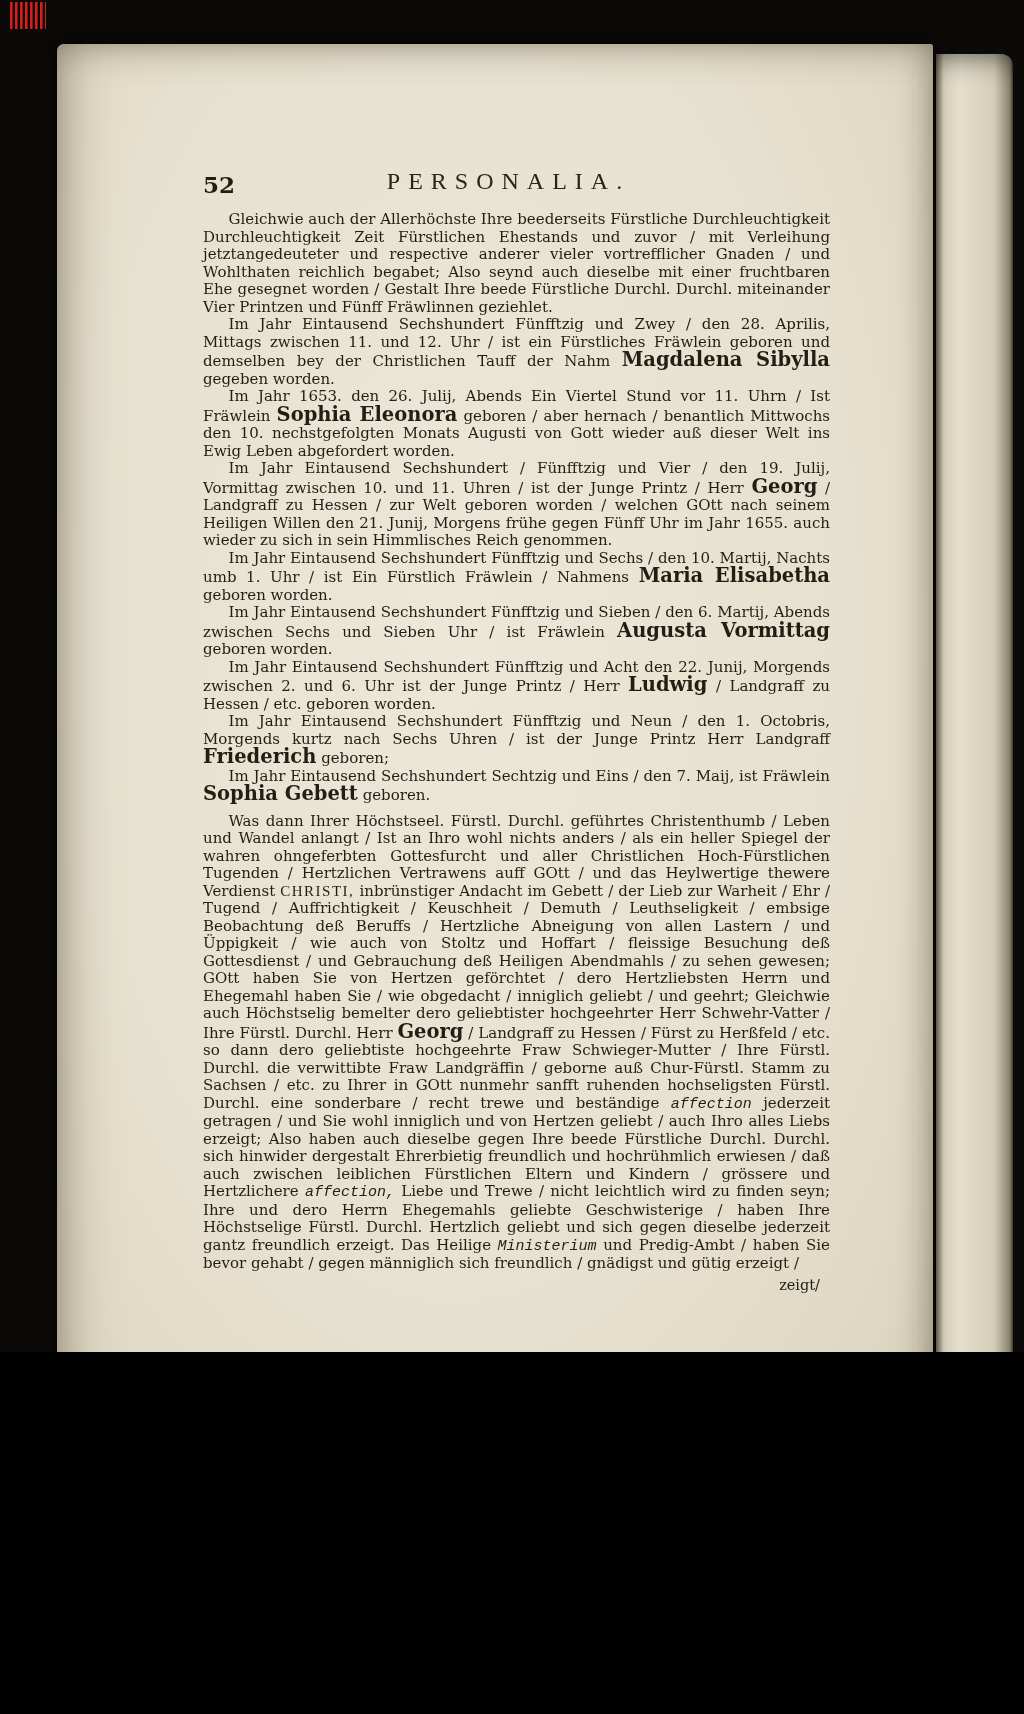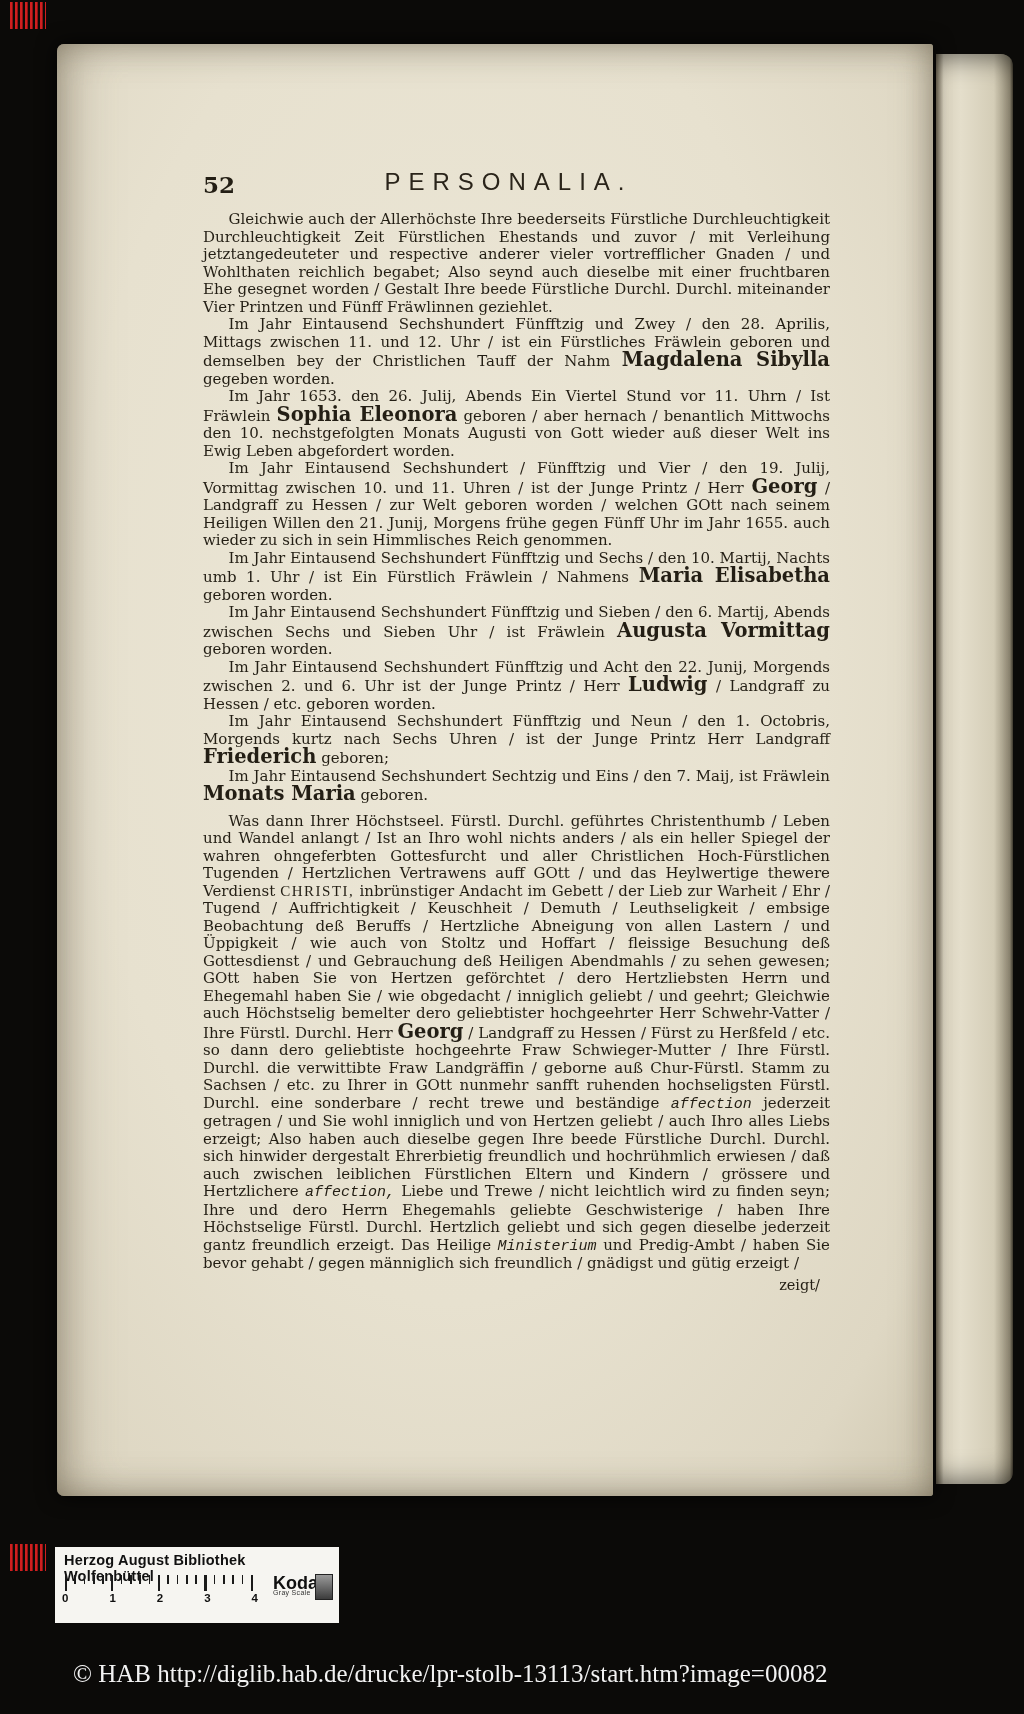--- a/index.html
+++ b/index.html
@@ -1,17 +1,17 @@
 <!DOCTYPE html>
 <html><head>
 <meta charset="utf-8">
 <style>
   html, body { margin:0; padding:0; background:#000; }
   .screen {
-    position:relative; width:1024px; height:1714px;
+    position:relative; width:1024px; height:1352px;
     background:#0b0a08; overflow:hidden;
     font-family:"DejaVu Serif", serif;
   }
 
   
   .book-page {
     position:absolute; left:57px; top:44px; width:876px; height:1452px;
     background: radial-gradient(ellipse at 45% 40%, #ece7d7 0%, #e7e1cf 55%, #ded7c3 85%, #cfc7b0 100%);
     border-radius:7px 3px 3px 7px;
     box-shadow: inset 32px 0 55px -28px rgba(105,95,75,0.55),
@@ -27,21 +27,21 @@
     box-shadow: inset 0 18px 28px -16px rgba(0,0,0,0.6),
                 inset 0 -18px 28px -16px rgba(0,0,0,0.6);
   }
 
   
   .text-block { position:absolute; left:146px; top:124px; width:627px; color:#231e14; }
   .header-row { position:relative; height:36px; margin-bottom:7px; }
   .page-num { position:absolute; left:0; top:3px; font-size:23px; font-weight:bold; }
   .page-title {
     position:absolute; left:0; right:16px; top:0; text-align:center;
-    font-family:Liberation Sans, sans-serif; font-size:24px; letter-spacing:8px; color:#2a241a;
+    font-family:Liberation Serif, serif; font-size:24px; letter-spacing:8px; color:#2a241a;
   }
   .para { margin:0; font-size:15px; line-height:17.5px; text-align:justify; text-indent:1.7em; }
   .para.gap { margin-top:8px; }
   .seg-name { font-size:19.5px; font-weight:bold;margin-top:28px; }
   .seg-caps { font-family:"Liberation Serif", serif; letter-spacing:1.5px; }
   .seg-lat  { font-family:Liberation Mono, monospace; font-style:italic; }
   .catchword { text-align:right; font-size:14.5px; margin-top:4px; padding-right:10px; }
 
   
   .reg-mark {
@@ -90,21 +90,21 @@
       </div>
       <div id="page-text">
           <p class="para"><span class="seg-n">Gleichwie auch der Allerhöchste Ihre beederseits Fürstliche Durchleuchtigkeit Durchleuchtigkeit Zeit Fürstlichen Ehestands und zuvor / mit Verleihung jetztangedeuteter und respective anderer vieler vortrefflicher Gnaden / und Wohlthaten reichlich begabet; Also seynd auch dieselbe mit einer fruchtbaren Ehe gesegnet worden / Gestalt Ihre beede Fürstliche Durchl. Durchl. miteinander Vier Printzen und Fünff Fräwlinnen geziehlet.</span></p>
           <p class="para"><span class="seg-n">Im Jahr Eintausend Sechshundert Fünfftzig und Zwey / den 28. Aprilis, Mittags zwischen 11. und 12. Uhr / ist ein Fürstliches Fräwlein geboren und demselben bey der Christlichen Tauff der Nahm </span><span class="seg-name">Magdalena Sibylla</span><span class="seg-n"> gegeben worden.</span></p>
           <p class="para"><span class="seg-n">Im Jahr 1653. den 26. Julij, Abends Ein Viertel Stund vor 11. Uhrn / Ist Fräwlein </span><span class="seg-name">Sophia Eleonora</span><span class="seg-n"> geboren / aber hernach / benantlich Mittwochs den 10. nechstgefolgten Monats Augusti von Gott wieder auß dieser Welt ins Ewig Leben abgefordert worden.</span></p>
           <p class="para"><span class="seg-n">Im Jahr Eintausend Sechshundert / Fünfftzig und Vier / den 19. Julij, Vormittag zwischen 10. und 11. Uhren / ist der Junge Printz / Herr </span><span class="seg-name">Georg</span><span class="seg-n"> / Landgraff zu Hessen / zur Welt geboren worden / welchen GOtt nach seinem Heiligen Willen den 21. Junij, Morgens frühe gegen Fünff Uhr im Jahr 1655. auch wieder zu sich in sein Himmlisches Reich genommen.</span></p>
           <p class="para"><span class="seg-n">Im Jahr Eintausend Sechshundert Fünfftzig und Sechs / den 10. Martij, Nachts umb 1. Uhr / ist Ein Fürstlich Fräwlein / Nahmens </span><span class="seg-name">Maria Elisabetha</span><span class="seg-n"> geboren worden.</span></p>
           <p class="para"><span class="seg-n">Im Jahr Eintausend Sechshundert Fünfftzig und Sieben / den 6. Martij, Abends zwischen Sechs und Sieben Uhr / ist Fräwlein </span><span class="seg-name">Augusta Vormittag</span><span class="seg-n"> geboren worden.</span></p>
           <p class="para"><span class="seg-n">Im Jahr Eintausend Sechshundert Fünfftzig und Acht den 22. Junij, Morgends zwischen 2. und 6. Uhr ist der Junge Printz / Herr </span><span class="seg-name">Ludwig</span><span class="seg-n"> / Landgraff zu Hessen / etc. geboren worden.</span></p>
           <p class="para"><span class="seg-n">Im Jahr Eintausend Sechshundert Fünfftzig und Neun / den 1. Octobris, Morgends kurtz nach Sechs Uhren / ist der Junge Printz Herr Landgraff </span><span class="seg-name">Friederich</span><span class="seg-n"> geboren;</span></p>
-          <p class="para"><span class="seg-n">Im Jahr Eintausend Sechshundert Sechtzig und Eins / den 7. Maij, ist Fräwlein </span><span class="seg-name">Monats Maria</span><span class="seg-n"> geboren.</span></p>
+          <p class="para"><span class="seg-n">Im Jahr Eintausend Sechshundert Sechtzig und Eins / den 7. Maij, ist Fräwlein </span><span class="seg-name">Sophia Gebett</span><span class="seg-n"> geboren.</span></p>
           <p class="para gap"><span class="seg-n">Was dann Ihrer Höchstseel. Fürstl. Durchl. geführtes Christenthumb / Leben und Wandel anlangt / Ist an Ihro wohl nichts anders / als ein heller Spiegel der wahren ohngeferbten Gottesfurcht und aller Christlichen Hoch-Fürstlichen Tugenden / Hertzlichen Vertrawens auff GOtt / und das Heylwertige thewere Verdienst </span><span class="seg-caps">CHRISTI,</span><span class="seg-n"> inbrünstiger Andacht im Gebett / der Lieb zur Warheit / Ehr / Tugend / Auffrichtigkeit / Keuschheit / Demuth / Leuthseligkeit / embsige Beobachtung deß Beruffs / Hertzliche Abneigung von allen Lastern / und Üppigkeit / wie auch von Stoltz und Hoffart / fleissige Besuchung deß Gottesdienst / und Gebrauchung deß Heiligen Abendmahls / zu sehen gewesen; GOtt haben Sie von Hertzen geförchtet / dero Hertzliebsten Herrn und Ehegemahl haben Sie / wie obgedacht / inniglich geliebt / und geehrt; Gleichwie auch Höchstselig bemelter dero geliebtister hochgeehrter Herr Schwehr-Vatter / Ihre Fürstl. Durchl. Herr </span><span class="seg-name">Georg</span><span class="seg-n"> / Landgraff zu Hessen / Fürst zu Herßfeld / etc. so dann dero geliebtiste hochgeehrte Fraw Schwieger-Mutter / Ihre Fürstl. Durchl. die verwittibte Fraw Landgräffin / geborne auß Chur-Fürstl. Stamm zu Sachsen / etc. zu Ihrer in GOtt nunmehr sanfft ruhenden hochseligsten Fürstl. Durchl. eine sonderbare / recht trewe und beständige </span><span class="seg-lat">affection</span><span class="seg-n"> jederzeit getragen / und Sie wohl inniglich und von Hertzen geliebt / auch Ihro alles Liebs erzeigt; Also haben auch dieselbe gegen Ihre beede Fürstliche Durchl. Durchl. sich hinwider dergestalt Ehrerbietig freundlich und hochrühmlich erwiesen / daß auch zwischen leiblichen Fürstlichen Eltern und Kindern / grössere und Hertzlichere </span><span class="seg-lat">affection,</span><span class="seg-n"> Liebe und Trewe / nicht leichtlich wird zu finden seyn; Ihre und dero Herrn Ehegemahls geliebte Geschwisterige / haben Ihre Höchstselige Fürstl. Durchl. Hertzlich geliebt und sich gegen dieselbe jederzeit gantz freundlich erzeigt. Das Heilige </span><span class="seg-lat">Ministerium</span><span class="seg-n"> und Predig-Ambt / haben Sie bevor gehabt / gegen männiglich sich freundlich / gnädigst und gütig erzeigt /</span></p>
         </div>
       <div class="catchword">zeigt/</div>
     </div>
   </div>
 
   <div class="page-stack"></div>
 
   <div class="reg-mark reg-bottom"></div>
 

